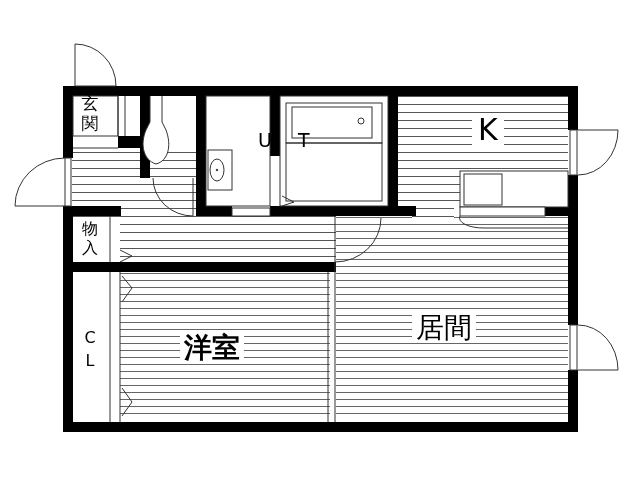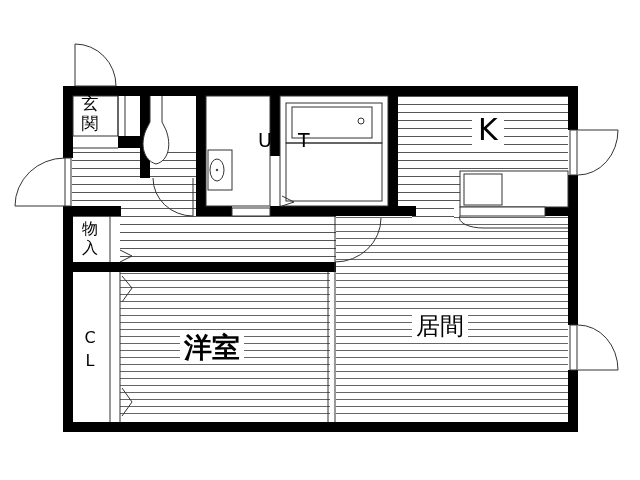--- a/index.html
+++ b/index.html
@@ -5,21 +5,21 @@
   html, body { margin:0; padding:0; background:#ffffff; }
   body { width:640px; height:480px; position:relative; overflow:hidden; font-family:"DejaVu Sans", sans-serif; }
   #plan { position:absolute; left:0; top:0; width:640px; height:480px; }
   .label { position:absolute; color:#000; font-family:"DejaVu Sans", sans-serif; text-align:center; line-height:1; background:#fff; }
   .lbl-k { left:472px; top:115px; font-size:30px; padding:0 6px; }
   .lbl-ut { left:218px; top:131px; font-size:19px; letter-spacing:10px; background:transparent;margin-left:40px; }
   .lbl-genkan { left:79px; top:93px; font-size:17px; width:22px; line-height:20px; background:transparent; }
   .lbl-mono { left:80px; top:219px; font-size:16px; width:20px; line-height:19px; background:transparent; }
   .lbl-cl { left:80px; top:326px; font-size:16px; width:20px; line-height:23px; background:transparent; }
   .lbl-yoshitsu { left:180px; top:334px; font-size:28px; padding:0 4px;font-weight:bold; }
-  .lbl-ima { left:412px; top:314px; font-size:24px; padding:0 4px; }
+  .lbl-ima { left:412px; top:314px; font-size:28px; padding:0 4px; }
 </style>
 </head>
 <body>
 
 <svg id="plan" viewBox="0 0 640 480" xmlns="http://www.w3.org/2000/svg">
   <defs>
     <pattern id="floor" width="10" height="8" patternUnits="userSpaceOnUse">
       <rect width="10" height="8" fill="#fff"></rect>
       <line x1="0" y1="0.5" x2="10" y2="0.5" stroke="#555" stroke-width="1"></line>
     </pattern>

